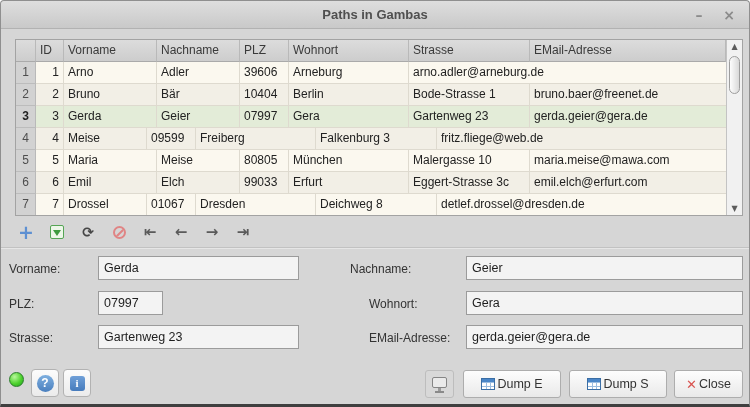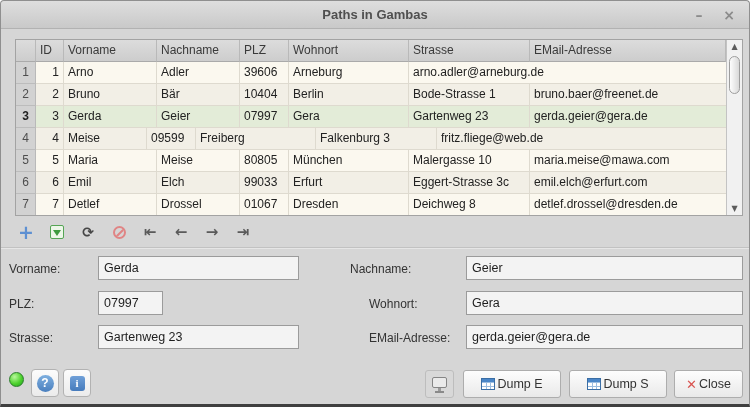--- a/index.html
+++ b/index.html
@@ -212,21 +212,20 @@
         <div class="cell c3">Elch</div>
         <div class="cell c4">99033</div>
         <div class="cell c5">Erfurt</div>
         <div class="cell c6">Eggert-Strasse 3c</div>
         <div class="cell c7">emil.elch@erfurt.com</div>
       </div>
 
       <div class="trow r-odd">
         <div class="cell rn c0">7</div>
         <div class="cell c1">7</div>
-        <div class="cell c2">Detlef</div>
         <div class="cell c3">Drossel</div>
         <div class="cell c4">01067</div>
         <div class="cell c5">Dresden</div>
         <div class="cell c6">Deichweg 8</div>
         <div class="cell c7">detlef.drossel@dresden.de</div>
       </div>
     </div>
 
     <div class="sb">
       <div class="sb-arrow sb-up">▲</div>

